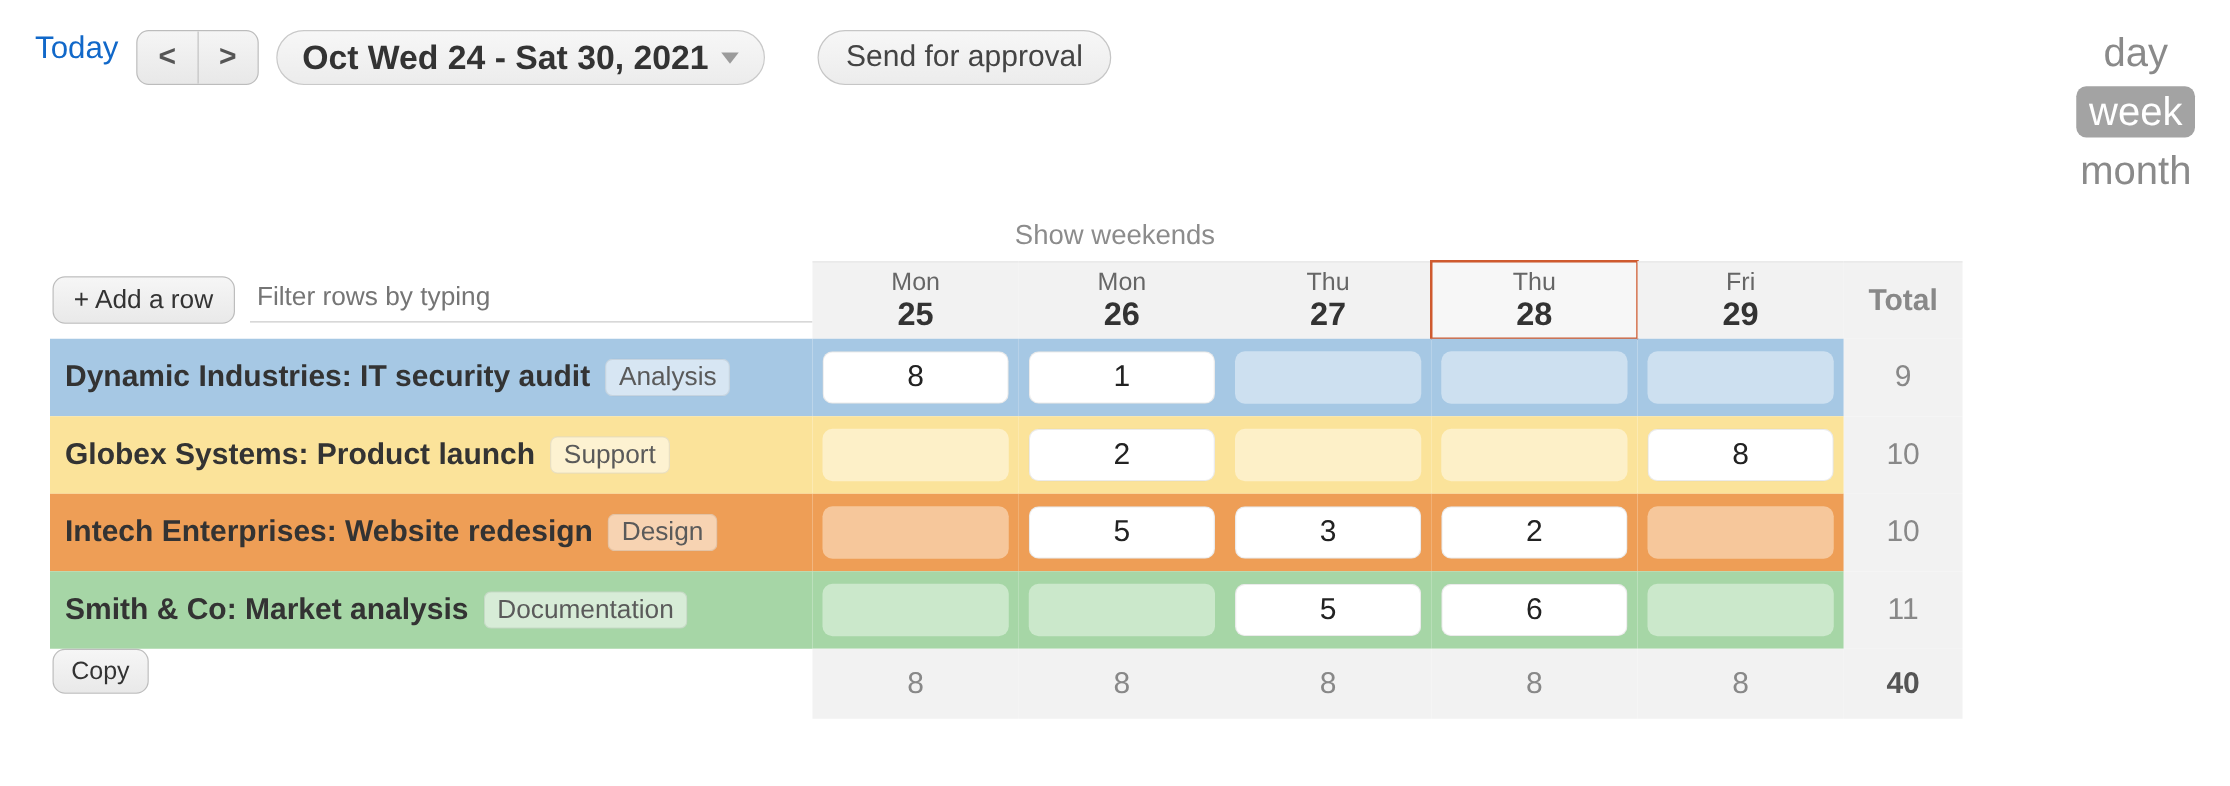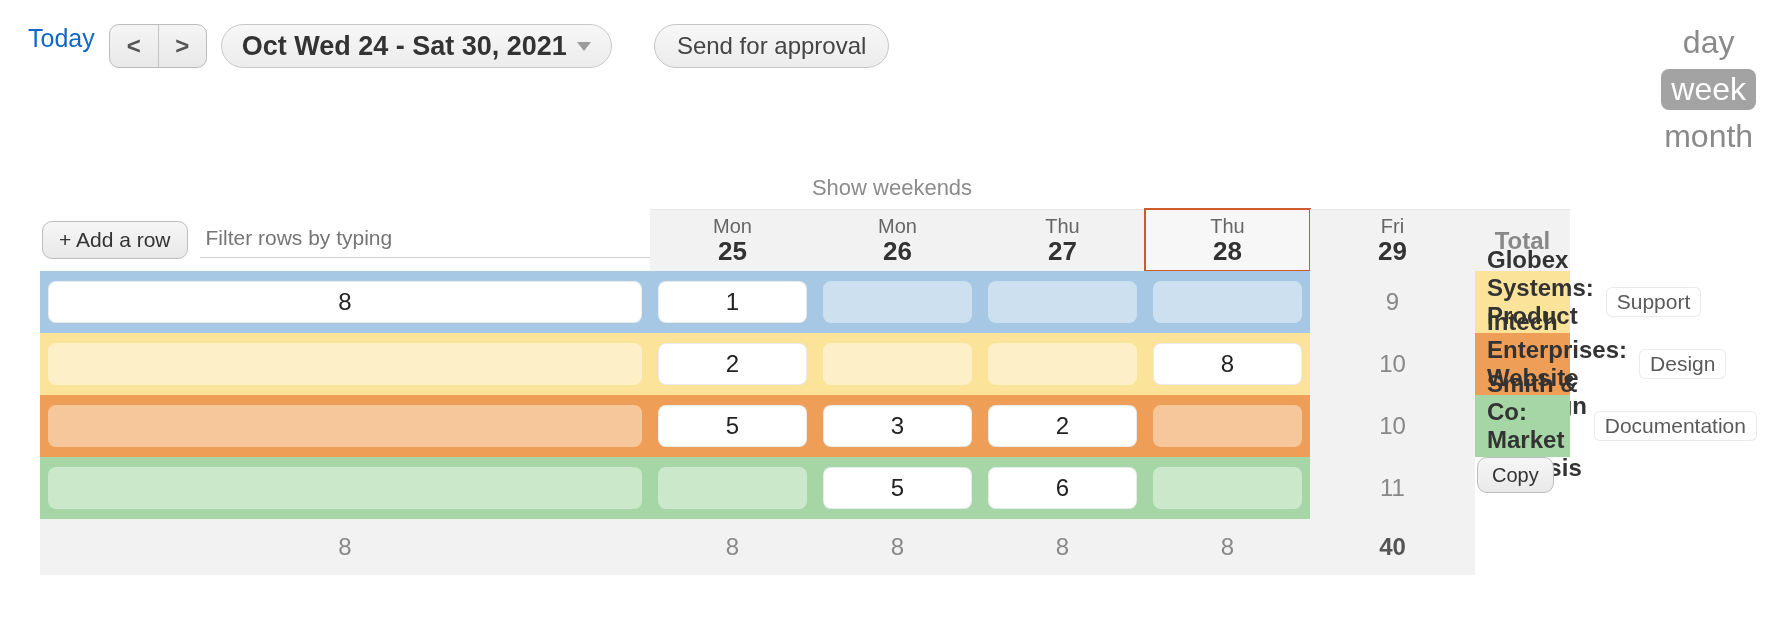--- a/index.html
+++ b/index.html
@@ -307,20 +307,24 @@
       </div>
       <div class="hdr-cell day-head today">
         <div class="day-abbr">Thu</div>
         <div class="day-num">28</div>
       </div>
       <div class="hdr-cell day-head">
         <div class="day-abbr">Fri</div>
         <div class="day-num">29</div>
       </div>
       <div class="hdr-cell total-head">Total</div>
+      <div class="row-label c-blue">
+        <span>Dynamic Industries: IT security audit</span>
+        <span class="row-tag">Analysis</span>
+      </div>
       <div class="cell c-blue">
         <div class="time-box filled">8</div>
       </div>
       <div class="cell c-blue">
         <div class="time-box filled">1</div>
       </div>
       <div class="cell c-blue">
         <div class="time-box empty"></div>
       </div>
       <div class="cell c-blue">

